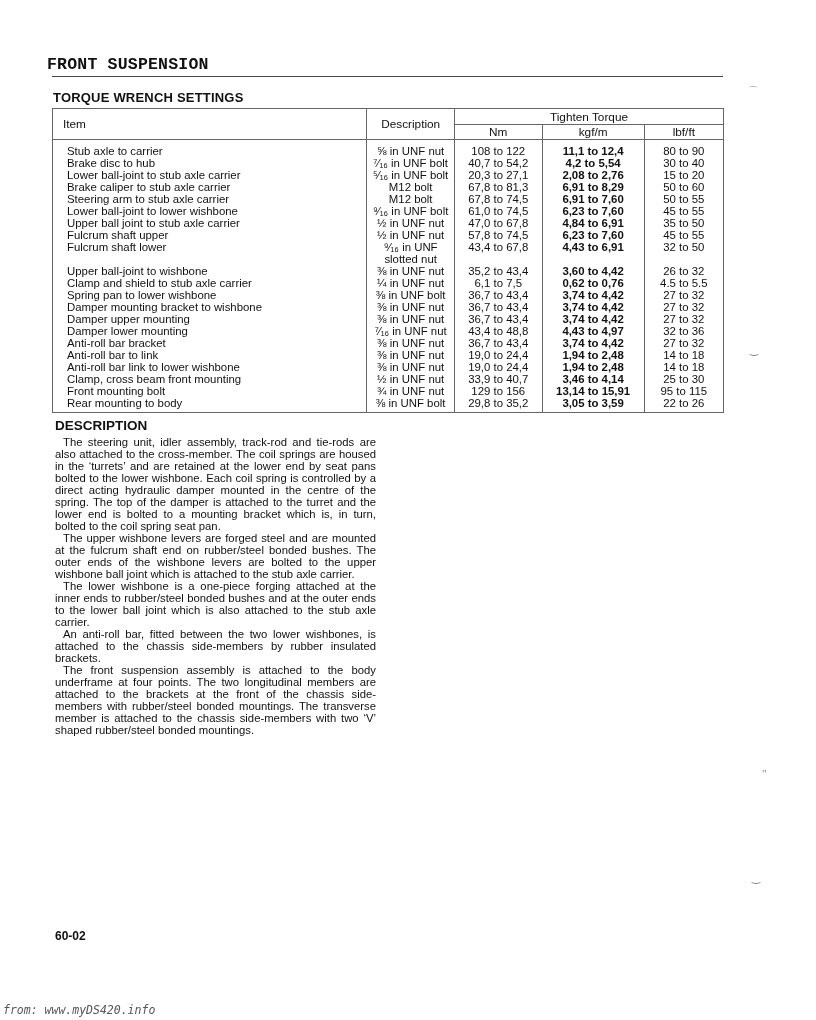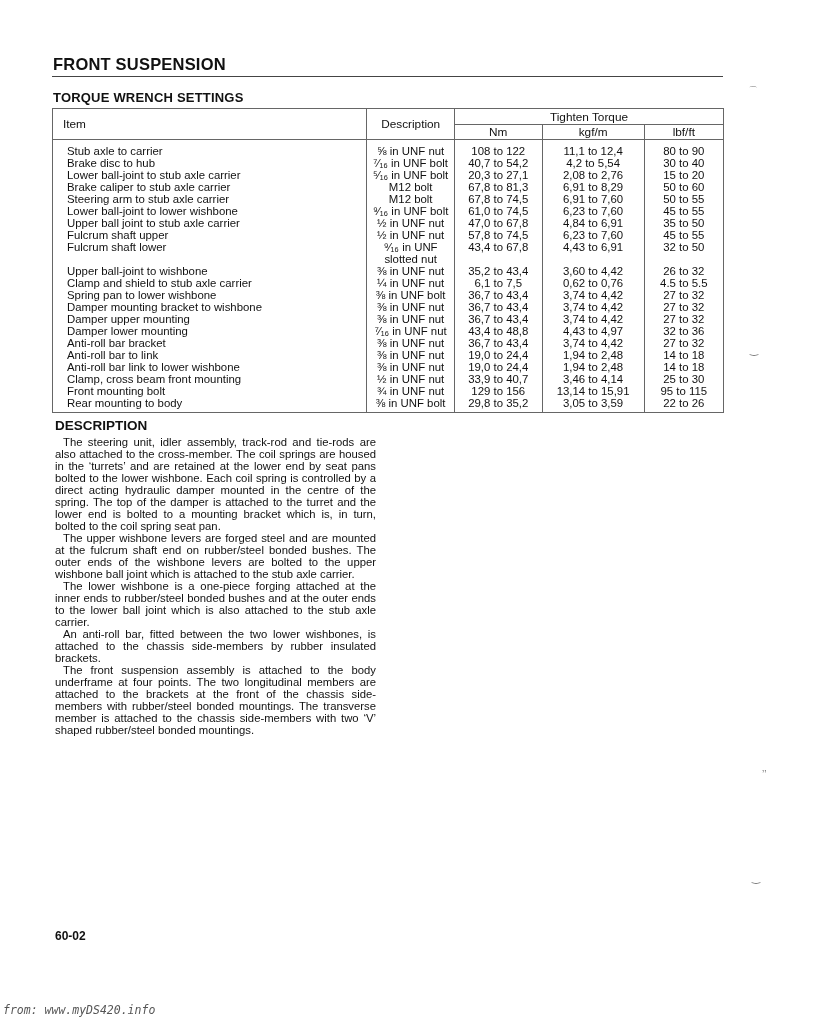--- a/index.html
+++ b/index.html
@@ -1,21 +1,21 @@
 <!DOCTYPE html>
 <html><head>
 <meta charset="utf-8">
 <style>
   html, body { margin:0; padding:0; }
   body {
     width:816px; height:1020px; background:#ffffff; position:relative; overflow:hidden;
     font-family:"Liberation Sans", "DejaVu Sans", sans-serif; color:#111;
   }
   .page-title {
-    position:absolute; left:53px; top:55px; font-weight:bold; font-size:16.5px; letter-spacing:0.2px;
+    position:absolute; left:47px; top:55px; font-weight:bold; font-size:16.5px; letter-spacing:0.2px;font-family:Liberation Mono, monospace;
   }
   .title-rule {
     position:absolute; left:52px; top:76px; width:671px; height:0; border-top:1.2px solid #444;
   }
   .section-title {
     position:absolute; left:53px; top:90px; font-weight:bold; font-size:13px; letter-spacing:0.2px;
   }
   table.torque {
     position:absolute; left:52px; top:108px; width:672px; border-collapse:collapse;
     font-size:11.4px; line-height:12px;
@@ -25,21 +25,21 @@
   }
   table.torque th { font-weight:normal; font-size:11.8px; }
   .th-item { text-align:left; padding-left:10px !important; width:294px; border-bottom:1px solid #666; }
   .th-desc { width:84px; text-align:center; border-bottom:1px solid #666; }
   .th-group { border-bottom:1px solid #666; height:15px; }
   .th-sub { border-bottom:1px solid #666; height:14px; }
   table.torque thead tr:first-child th { border-top:1px solid #666; }
   td.c-item { padding-left:14px !important; text-align:left; white-space:nowrap;margin-top:16px; }
   td.c-desc, td.c-nm, td.c-kgf, td.c-lbf { text-align:center; white-space:nowrap; }
   td.c-nm { width:84px; }
-  td.c-kgf { width:98px; }
+  td.c-kgf { width:98px;font-weight:bold; }
   td.c-lbf { width:76px;margin-top:25px; }
   tbody tr.first td { padding-top:5px !important; }
   tbody tr.last td { border-bottom:1px solid #666; padding-bottom:3px !important; }
   .desc-heading {
     position:absolute; left:55px; top:418px; font-weight:bold; font-size:13.5px;
   }
   .desc-body {
     position:absolute; left:55px; top:436px; width:321px; font-size:11.3px; line-height:12px;
     text-align:justify; 
   }

